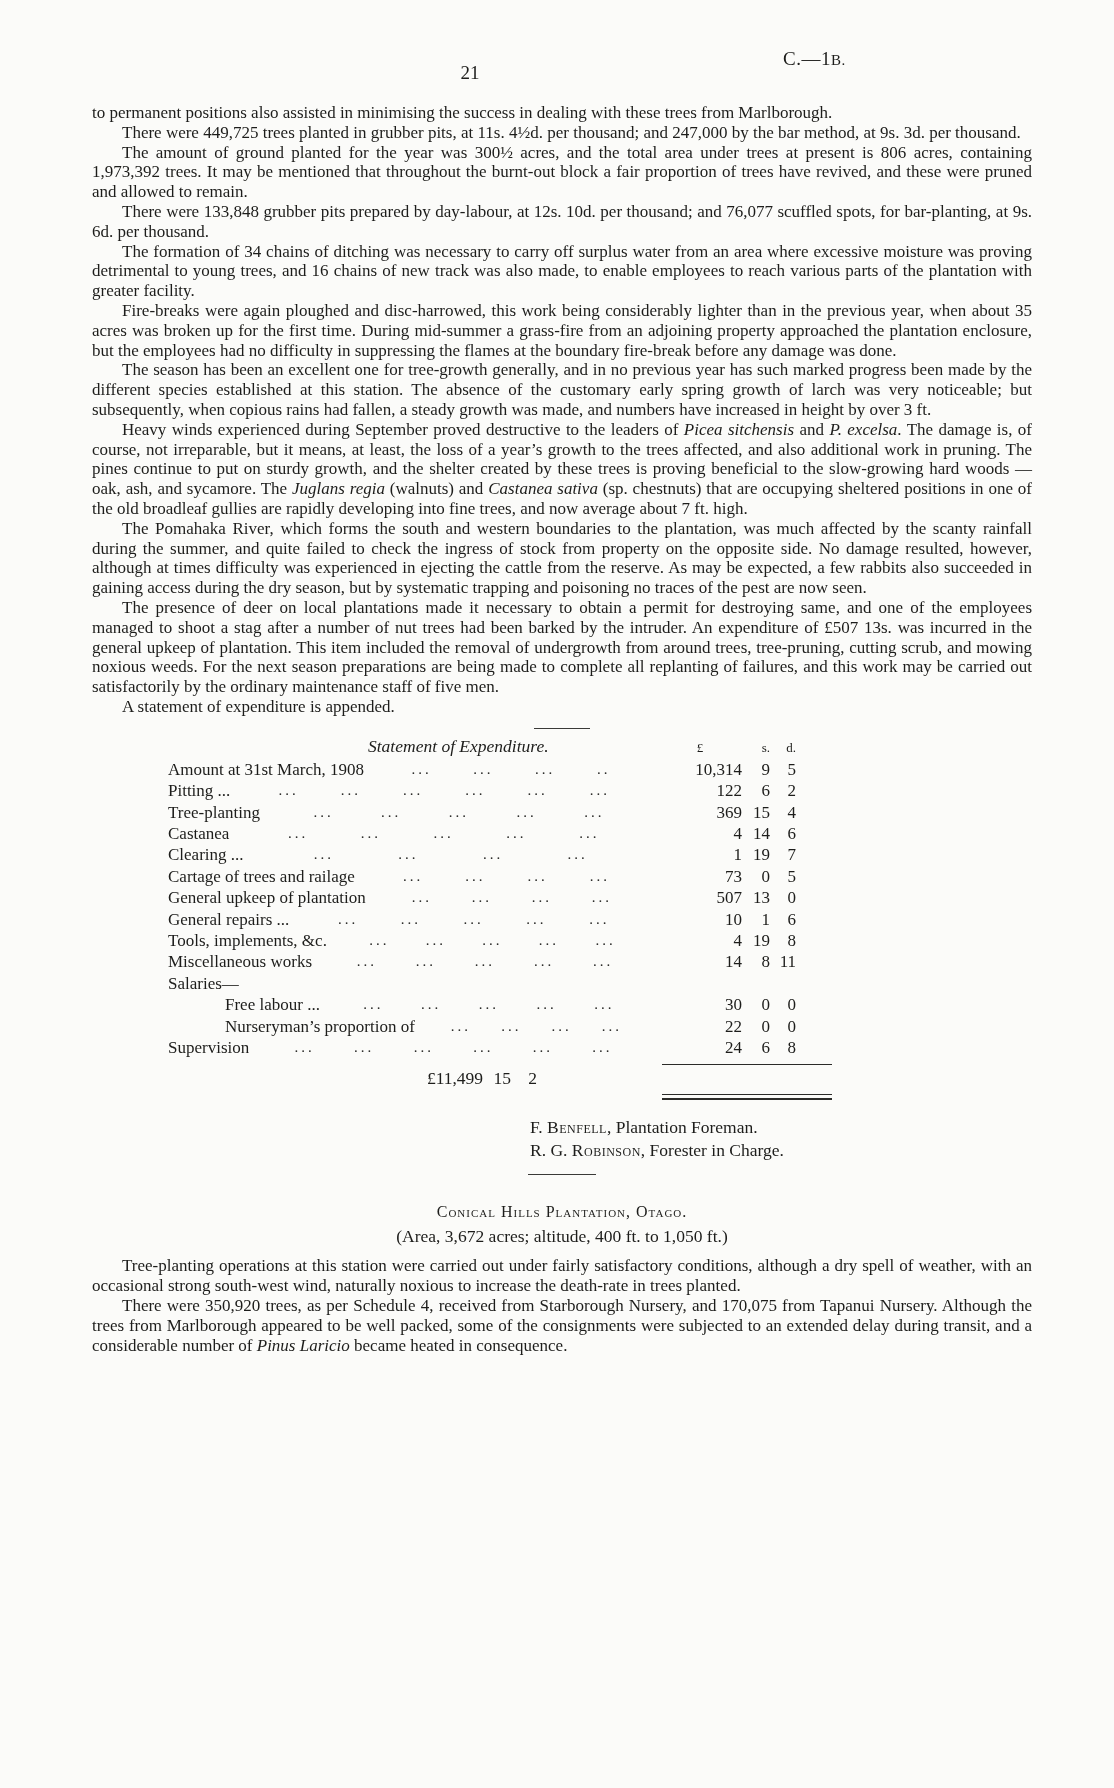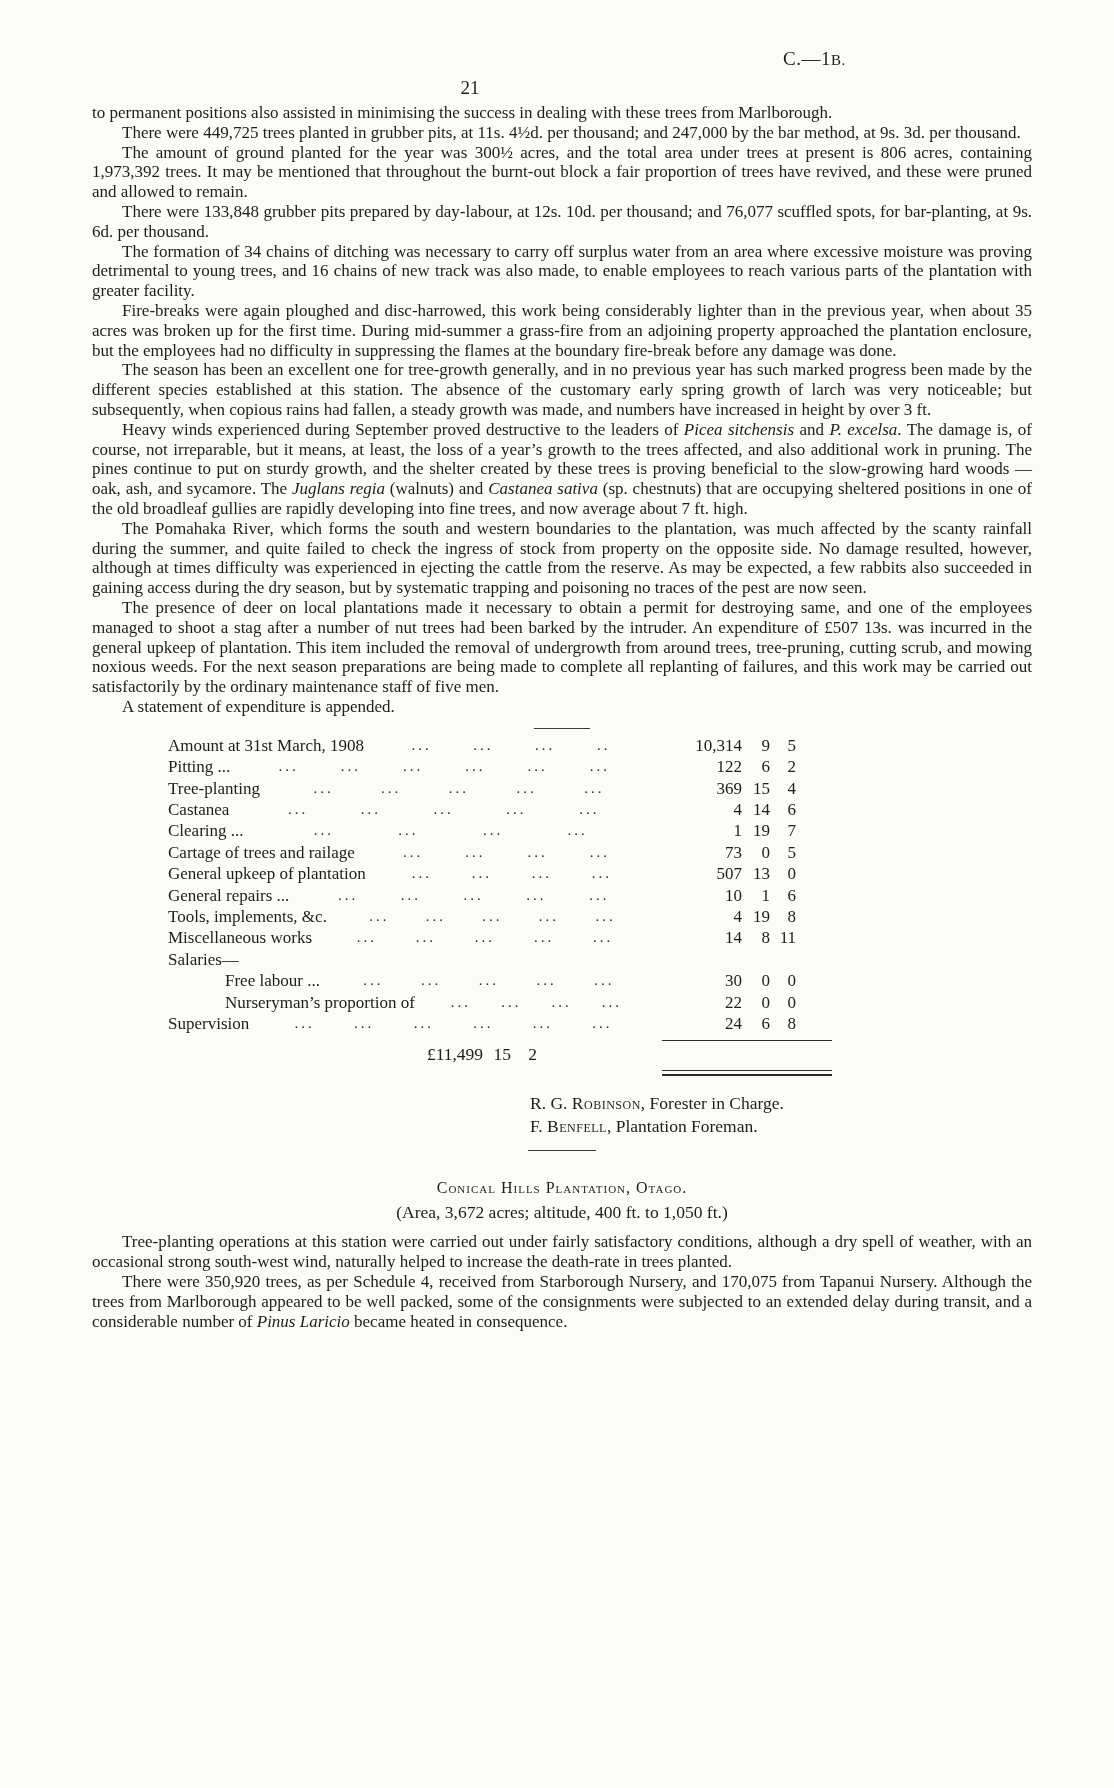--- a/index.html
+++ b/index.html
@@ -5,21 +5,21 @@
   html,body{margin:0;padding:0;}
   body{
     width:1114px;height:1788px;
     background:#fbfbf9;
     font-family:"Liberation Serif","DejaVu Serif",serif;
     color:#1d1d1b;
     -webkit-font-smoothing:antialiased;
   }
   .page{position:relative;width:1114px;height:1788px;overflow:hidden;background:#fbfbf9;}
   
-  .hdr-num{position:absolute;top:77px;left:448px;width:44px;text-align:center;font-size:19px;}
+  .hdr-num{position:absolute;top:62px;left:448px;width:44px;text-align:center;font-size:19px;}
   .hdr-ref{position:absolute;top:48px;left:783px;font-size:19px;letter-spacing:.5px;}
   .hdr-ref .suffix{font-size:15px;}
   
   .content{position:absolute;top:103px;left:92px;width:940px;}
   p.para{margin:0;text-align:justify;font-size:17px;line-height:19.8px;}
   p.para.indent{text-indent:30px;}
   .it{font-style:italic;margin-top:40px;}
   
   .rule-center{border:0;border-top:1.5px solid #3a3a38;width:56px;margin:11px auto 6px auto;height:0;}
   .rule-center.r2{width:68px;margin:13px auto 8px auto;}
@@ -69,20 +69,26 @@
         <p class="para indent"><span class="">The season has been an excellent one for tree-growth generally, and in no previous year has such marked progress been made by the different species established at this station.  The absence of the customary early spring growth of larch was very noticeable; but subsequently, when copious rains had fallen, a steady growth was made, and numbers have increased in height by over 3 ft.</span></p>
         <p class="para indent"><span class="">Heavy winds experienced during September proved destructive to the leaders of </span><span class="it">Picea sitchensis</span><span class=""> and </span><span class="it">P. excelsa</span><span class="">.  The damage is, of course, not irreparable, but it means, at least, the loss of a year’s growth to the trees affected, and also additional work in pruning.  The pines continue to put on sturdy growth, and the shelter created by these trees is proving beneficial to the slow-growing hard woods — oak, ash, and sycamore.  The </span><span class="it">Juglans regia</span><span class=""> (walnuts) and </span><span class="it">Castanea sativa</span><span class=""> (sp. chestnuts) that are occupying sheltered positions in one of the old broadleaf gullies are rapidly developing into fine trees, and now average about 7 ft. high.</span></p>
         <p class="para indent"><span class="">The Pomahaka River, which forms the south and western boundaries to the plantation, was much affected by the scanty rainfall during the summer, and quite failed to check the ingress of stock from property on the opposite side.  No damage resulted, however, although at times difficulty was experienced in ejecting the cattle from the reserve.  As may be expected, a few rabbits also succeeded in gaining access during the dry season, but by systematic trapping and poisoning no traces of the pest are now seen.</span></p>
         <p class="para indent"><span class="">The presence of deer on local plantations made it necessary to obtain a permit for destroying same, and one of the employees managed to shoot a stag after a number of nut trees had been barked by the intruder.  An expenditure of £507 13s. was incurred in the general upkeep of plantation.  This item included the removal of undergrowth from around trees, tree-pruning, cutting scrub, and mowing noxious weeds.  For the next season preparations are being made to complete all replanting of failures, and this work may be carried out satisfactorily by the ordinary maintenance staff of five men.</span></p>
         <p class="para indent"><span class="">A statement of expenditure is appended.</span></p>
       </div>
 
     <div class="rule-center"></div>
 
     <div class="exp-table">
+      <div class="exp-title-row">
+        <span class="exp-title">Statement of Expenditure.</span>
+        <span class="hdr-p">£</span>
+        <span class="hdr-s">s.</span>
+        <span class="hdr-d">d.</span>
+      </div>
 
       <div id="exp-rows">
           <div class="exp-row">
             <span class="exp-label">Amount at 31st March, 1908</span>
             <span class="exp-leaders">
               <span class="dots">...</span>
               <span class="dots">...</span>
               <span class="dots">...</span>
               <span class="dots">..</span>
             </span>
@@ -256,28 +262,28 @@
       <div class="exp-total-rule"></div>
       <div class="exp-total">
         <span class="amt">£11,499</span>
         <span class="col-s">15</span>
         <span class="col-d">2</span>
       </div>
       <div class="exp-total-rule double"></div>
     </div>
 
     <div class="signatures">
+      <div><span>F. </span><span class="sc">Benfell</span><span>, Plantation Foreman.</span></div>
       <div><span>R. G. </span><span class="sc">Robinson</span><span>, Forester in Charge.</span></div>
-      <div><span>F. </span><span class="sc">Benfell</span><span>, Plantation Foreman.</span></div>
     </div>
 
     <div class="rule-center r2"></div>
 
     <h2 class="s2-heading">Conical Hills Plantation, Otago.</h2>
     <div class="s2-sub">(Area, 3,672 acres;  altitude, 400 ft. to 1,050 ft.)</div>
 
     <div id="section2-paragraphs">
-        <p class="para indent"><span class="">Tree-planting operations at this station were carried out under fairly satisfactory conditions, although a dry spell of weather, with an occasional strong south-west wind, naturally helped to increase the death-rate in trees planted.</span></p>
+        <p class="para indent"><span class="">Tree-planting operations at this station were carried out under fairly satisfactory conditions, although a dry spell of weather, with an occasional strong south-west wind, naturally noxious to increase the death-rate in trees planted.</span></p>
         <p class="para indent"><span class="">There were 350,920 trees, as per Schedule 4, received from Starborough Nursery, and 170,075 from Tapanui Nursery.  Although the trees from Marlborough appeared to be well packed, some of the consignments were subjected to an extended delay during transit, and a considerable number of </span><span class="it">Pinus Laricio</span><span class=""> became heated in consequence.</span></p>
       </div>
 
   </div>
 </div>
 
 </body></html>

